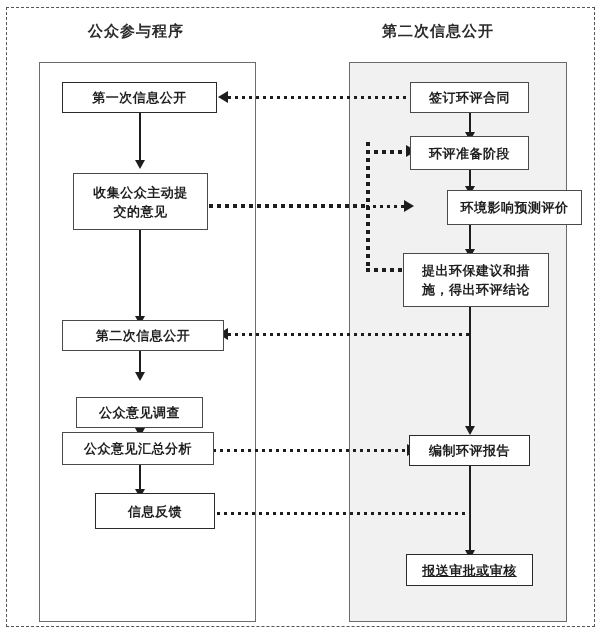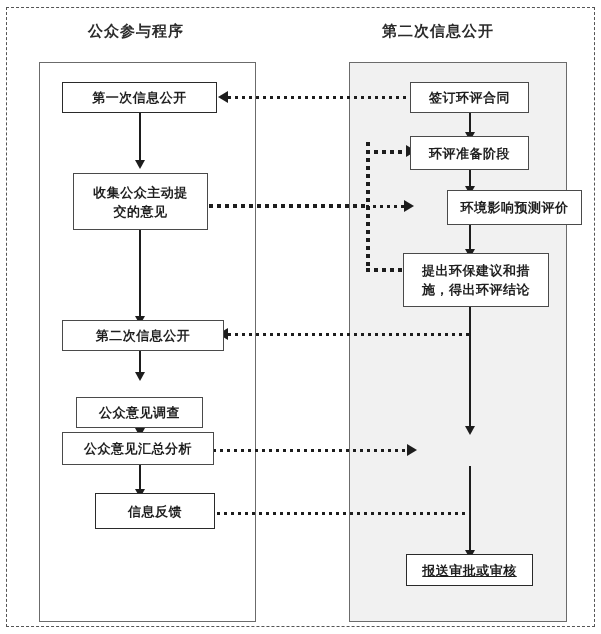--- a/index.html
+++ b/index.html
@@ -186,18 +186,21 @@
   </div>
 
   <div class="node" style="left:403px;top:190px;width:135px;height:35px;margin-left:44px;">
     <span>环境影响预测评价</span>
   </div>
 
   <div class="node" style="left:403px;top:253px;width:146px;height:54px;">
     <span>提出环保建议和措<br>施，得出环评结论</span>
   </div>
 
+  <div class="node thick" style="left:409px;top:435px;width:121px;height:31px;">
+    <span>编制环评报告</span>
+  </div>
 
   <div class="node thick" style="left:406px;top:554px;width:127px;height:32px;text-decoration:underline;">
     <span>报送审批或审核</span>
   </div>
 
 </div>
 
 </body></html>

